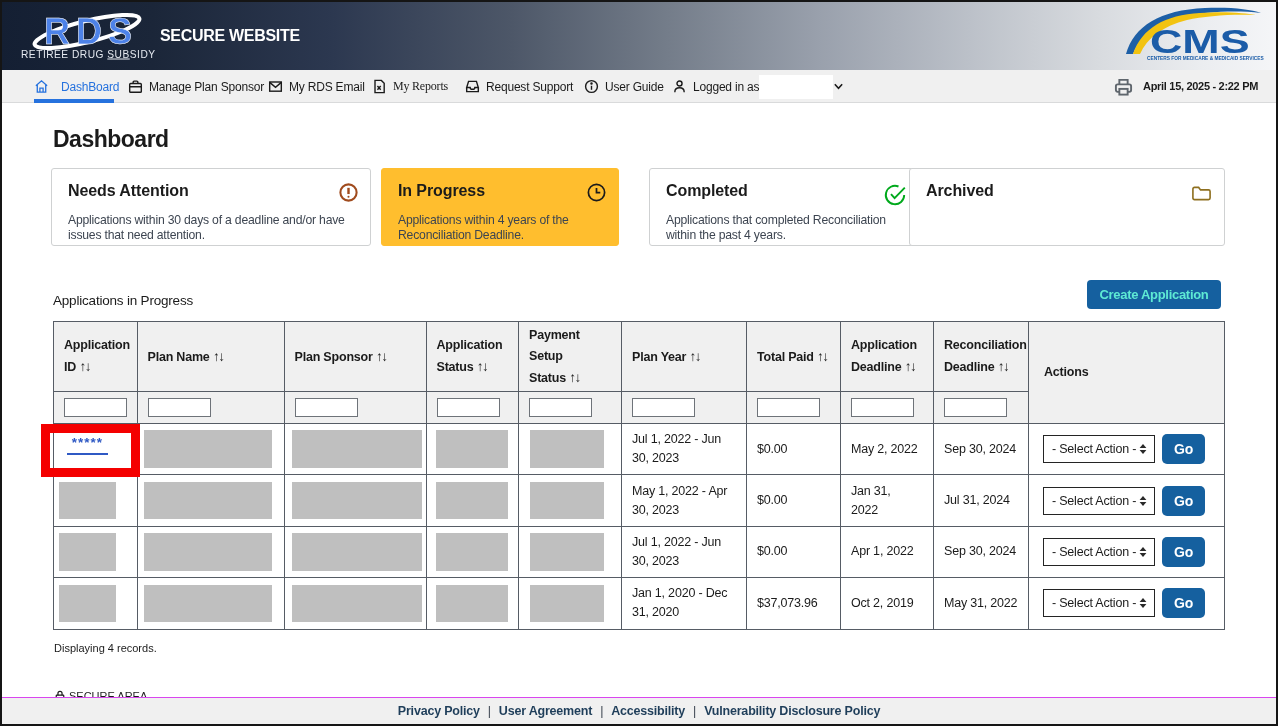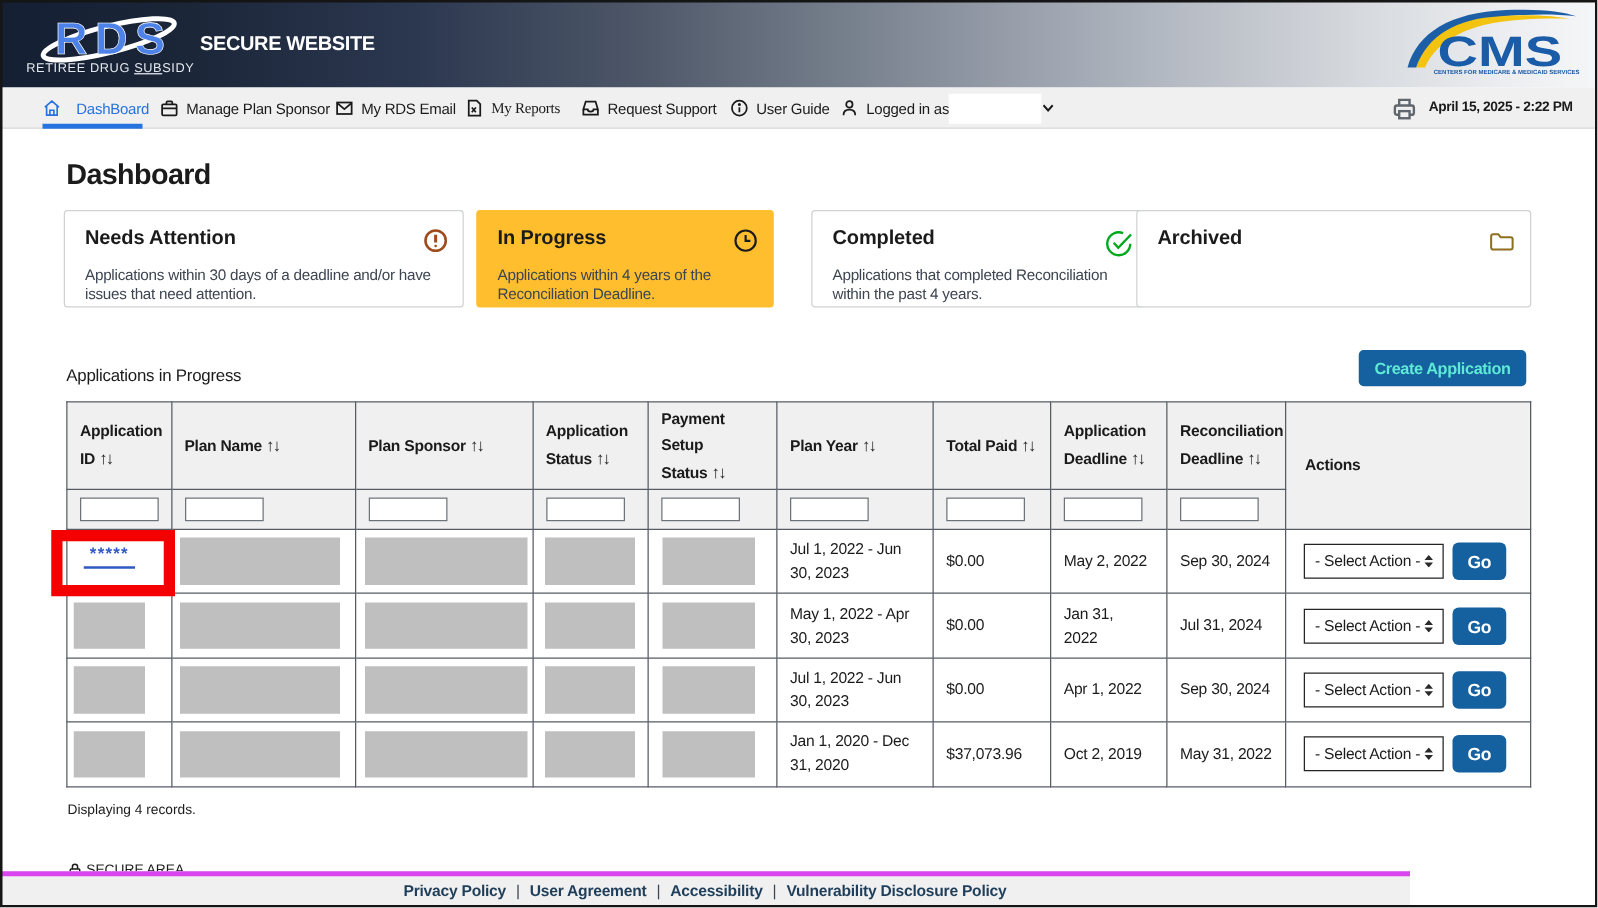--- a/index.html
+++ b/index.html
@@ -40,21 +40,21 @@
 .redact { background:#bfbfbf; height:37.5px; }
 .stars { display:inline-block; transform:translateY(-4px); margin-left:13px; width:41px; text-align:center; color:#2f59c4; font-weight:bold; font-size:13.5px; letter-spacing:1px; border-bottom:2px solid #2f59c4; padding-bottom:3px; }
 .sel { display:inline-flex; align-items:center; justify-content:space-between; width:112px; height:28px; border:1.5px solid #242424; background:#fff; font-size:12.5px; letter-spacing:-0.2px; padding:0 7px 0 8px; margin-left:14px; vertical-align:middle; }
 .go-btn { display:inline-flex; align-items:center; justify-content:center; width:43px; height:30px; background:#15609f; color:#fff; font-weight:bold; font-size:14px; border-radius:5px; margin-left:7px; vertical-align:middle; }
 .red-box { position:absolute; left:41px; top:424px; width:99px; height:53px; border:9px solid #f40000; z-index:5; }
 
 .displaying { position:absolute; left:54px; top:642px; font-size:11px; color:#1b1b1b; }
 .secure-area { position:absolute; left:54px; top:645px; font-size:11px; color:#1b1b1b; display:flex; align-items:center; gap:3px;margin-top:44px; }
 
 
-.footer { position:absolute; left:0; top:697px; width:1128px; height:27px; background:#f0f0f0; border-top:4px solid #d946ef; display:flex; align-items:center; justify-content:center; font-size:12.5px; letter-spacing:-0.2px; font-weight:bold; color:#1f3e5a; }
+.footer { position:absolute; left:0; top:697px; width:1278px; height:27px; background:#f0f0f0; border-top:1px solid #d946ef; display:flex; align-items:center; justify-content:center; font-size:12.5px; letter-spacing:-0.2px; font-weight:bold; color:#1f3e5a; }
 .footer span.sep { color:#3d4551; margin:0 8px; font-weight:normal; }
 </style>
 </head>
 <body>
 
 <div class="hdr">
   <svg style="position:absolute;left:20px;top:10px;" width="160" height="54" viewBox="0 0 160 54">
     <ellipse cx="67" cy="21.5" rx="54" ry="10.5" fill="none" stroke="#ffffff" stroke-width="4" transform="rotate(-14 67 21.5)"></ellipse>
     <text x="24" y="33.5" font-family="Liberation Sans, sans-serif" font-size="36" font-weight="bold" letter-spacing="6" fill="#4d82e8" stroke="#ffffff" stroke-width="0.5">RDS</text>
     <text x="1" y="47.5" font-family="Liberation Sans, sans-serif" font-size="10.2" letter-spacing="0.5" fill="#e4e8ef">RETIREE DRUG <tspan text-decoration="underline">SUB</tspan>SIDY</text>

